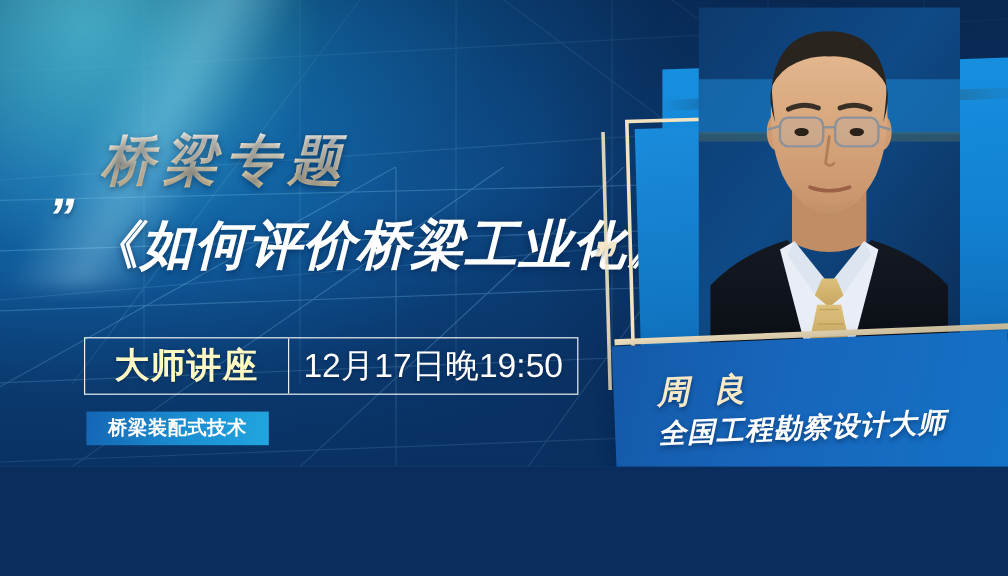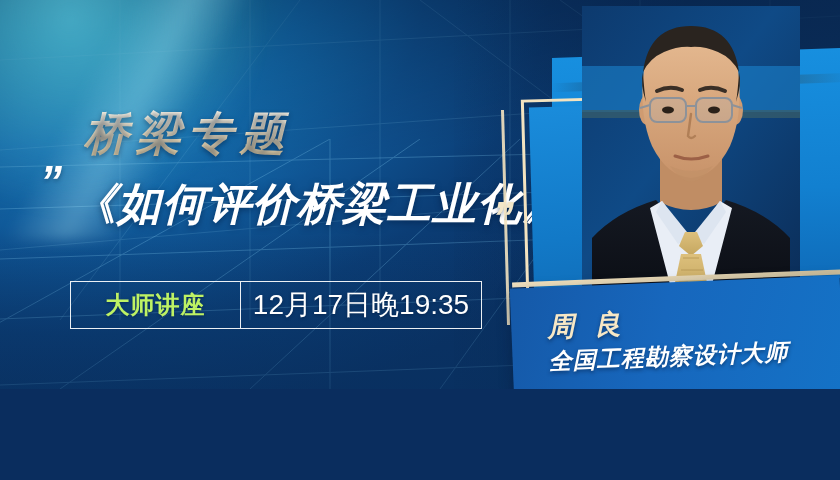--- a/index.html
+++ b/index.html
@@ -78,21 +78,21 @@
   
   .infobox{
     position:absolute;left:70px;top:281px;width:412px;height:48px;
     border:1.5px solid rgba(255,255,255,.92);
     display:flex;align-items:stretch;
   }
   .infobox .cell{display:flex;align-items:center;justify-content:center;}
   .infobox .cell-a{width:170px;border-right:1.5px solid rgba(255,255,255,.92);}
   .infobox .cell-b{flex:1;}
   .lbl-master{
-    font-size:24px;font-weight:700;color:#bef264;letter-spacing:1px;
+    font-size:29px;font-weight:700;color:#fef9c3;letter-spacing:1px;
     text-shadow:0 1px 3px rgba(0,20,50,.5);white-space:nowrap;
   }
   .lbl-date{
     font-size:28px;font-weight:400;color:#ffffff;letter-spacing:0px;
     text-shadow:0 1px 3px rgba(0,20,50,.5);white-space:nowrap;
   }
 
   
   .tag{
     position:absolute;height:28px;display:flex;align-items:center;justify-content:center;
@@ -223,24 +223,25 @@
   <div class="headline">桥梁专题</div>
   <div class="quote quote-open">”</div>
   <div class="subline">《如何评价桥梁工业化》</div>
   <div class="quote quote-close">”</div>
 
   <div class="infobox">
     <div class="cell cell-a">
       <span class="lbl-master">大师讲座</span>
     </div>
     <div class="cell cell-b">
-      <span class="lbl-date">12月17日晚19:35</span>
+      <span class="lbl-date">12月17日晚19:50</span>
     </div>
   </div>
 
+  <div class="tag tag-1">桥梁装配式技术</div>
 
   <div class="right-stage">
 
     <div class="panel-bright"></div>
     <div class="panel-streak"></div>
     <div class="frame-gold"></div>
     <div class="panel-mid"></div>
     <div class="corner-left"></div>
 
     <div class="photo">

